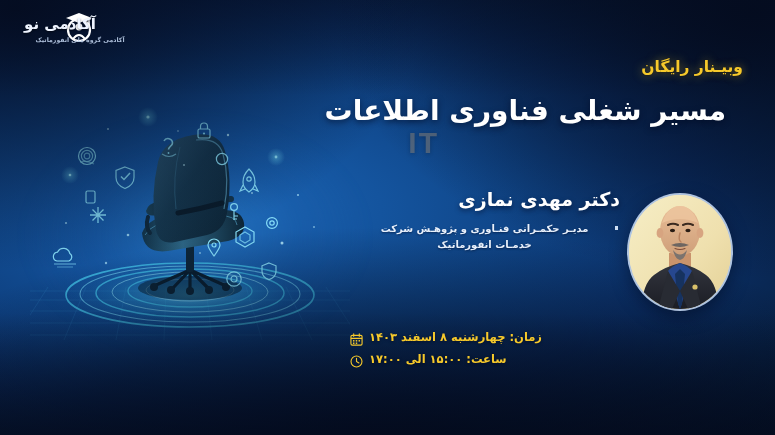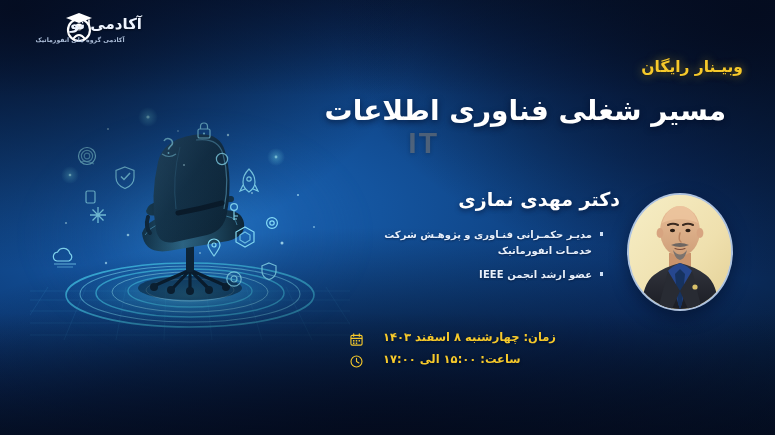--- a/index.html
+++ b/index.html
@@ -23,57 +23,57 @@
       linear-gradient(180deg, rgba(5,13,33,.55) 0%, rgba(5,13,33,0) 22%, rgba(5,13,33,0) 72%, rgba(4,10,26,.75) 100%);
   }
   .bg-glow{position:absolute;left:-40px;top:70px;width:470px;height:330px;
     background:radial-gradient(50% 50% at 50% 50%, rgba(52,140,215,.38) 0%, rgba(30,100,180,.18) 45%, rgba(20,70,140,0) 75%);
     filter:blur(4px);pointer-events:none;}
 
   
   .logo{position:absolute;left:14px;top:9px;width:128px;height:42px;}
   .logo-mark{position:absolute;right:46px;top:2px;width:34px;height:32px;}
   .logo-word{position:absolute;right:0;top:4px;width:118px;height:22px;
-    color:#eef4ff;font-size:15px;font-weight:700;text-align:right;letter-spacing:.5px;
+    color:#eef4ff;font-size:15px;font-weight:700;text-align:left;letter-spacing:.5px;
     text-shadow:0 1px 2px rgba(0,0,0,.5);line-height:22px;direction:rtl;}
   .logo-sub{position:absolute;right:0;top:27px;width:124px;
     color:#b9cbe6;font-size:6.2px;font-weight:600;text-align:center;direction:rtl;
     letter-spacing:.2px;opacity:.92;}
 
   
   .headline{position:absolute;right:32px;top:58px;width:420px;text-align:right;direction:rtl;}
   .kicker{color:#f6c92b;font-size:15.5px;font-weight:700;letter-spacing:1px;
     text-shadow:0 0 10px rgba(246,201,43,.55),0 1px 2px rgba(0,0,0,.45);margin:0 0 6px 0;text-align:right;}
   .title{color:#ffffff;font-size:28px;font-weight:700;line-height:1.25;margin:17px;
     text-shadow:0 2px 6px rgba(0,10,35,.65);white-space:nowrap;}
   .it-word{position:absolute;right:336px;top:126px;color:#737373;opacity:.62;
     font-size:30px;font-weight:700;letter-spacing:2px;direction:ltr;
     font-family:"Liberation Sans",sans-serif;text-shadow:0 1px 4px rgba(0,0,0,.35);}
 
   
   .speaker{position:absolute;right:155px;top:188px;width:260px;text-align:right;direction:rtl;}
   .speaker-name{color:#ffffff;font-size:19px;font-weight:700;margin:0 0 11px 0;
     text-shadow:0 2px 5px rgba(0,10,35,.6);}
-  .bullets{list-style:none;margin:17px;padding:0;}
+  .bullets{list-style:none;margin:2px;padding:0;text-align:center;}
   .bullets li{position:relative;color:#e8f0fb;font-size:10px;font-weight:600;
     line-height:1.55;margin-bottom:9px;padding-right:11px;letter-spacing:.1px;
     text-shadow:0 1px 2px rgba(0,10,35,.5);}
   .bullets li .bdot{position:absolute;right:0;top:5px;width:3.5px;height:3.5px;
     background:#cfe0f5;display:block;}
 
   
   .portrait{position:absolute;left:629px;top:195px;width:102px;height:114px;
     border-radius:50%;overflow:hidden;
     box-shadow:0 0 0 2px rgba(205,225,250,.85), 0 6px 18px rgba(0,8,26,.55);
     background:#f0e3b8;}
   .portrait svg{display:block;width:100%;height:100%;}
 
   
   .meta{position:absolute;right:175px;top:330px;width:250px;text-align:right;direction:rtl;}
-  .meta-row{display:flex;align-items:center;justify-content:flex-start;gap:20px;
+  .meta-row{display:flex;align-items:center;justify-content:flex-start;gap:6px;
     margin-bottom:8px;flex-direction:row-reverse;}
   .meta-ico{width:13px;height:13px;flex:0 0 13px;color:#f6c92b;display:block;}
   .meta-txt{color:#f6c92b;font-size:11.5px;font-weight:700;white-space:nowrap;
     text-shadow:0 1px 3px rgba(0,8,26,.6);}
 
   
   .illus{position:absolute;left:30px;top:95px;width:320px;height:245px;}
   .illus svg{display:block;width:100%;height:100%;}
 </style>
 </head>
@@ -295,24 +295,20 @@
     <h1 class="title">مسیر شغلی فناوری اطلاعات</h1>
   </div>
   <div class="it-word">IT</div>
 
   <div class="speaker">
     <div class="speaker-name">دکتر مهدی نمازی</div>
     <ul class="bullets">
       <li>
         <span class="bdot"></span>
         <span>مدیـر حکمـرانی فنـاوری و پژوهـش شرکت خدمـات انفورماتیک</span>
-      </li>
-      <li>
-        <span class="bdot"></span>
-        <span>عضو ارشد انجمن IEEE</span>
       </li>
     </ul>
   </div>
 
   <div class="portrait">
     <svg viewBox="0 0 102 114" xmlns="http://www.w3.org/2000/svg">
       <defs>
         <linearGradient id="pBg" x1="0" y1="0" x2="1" y2="1">
           <stop offset="0%" stop-color="#f6eec6"></stop>
           <stop offset="60%" stop-color="#efe0ae"></stop>

